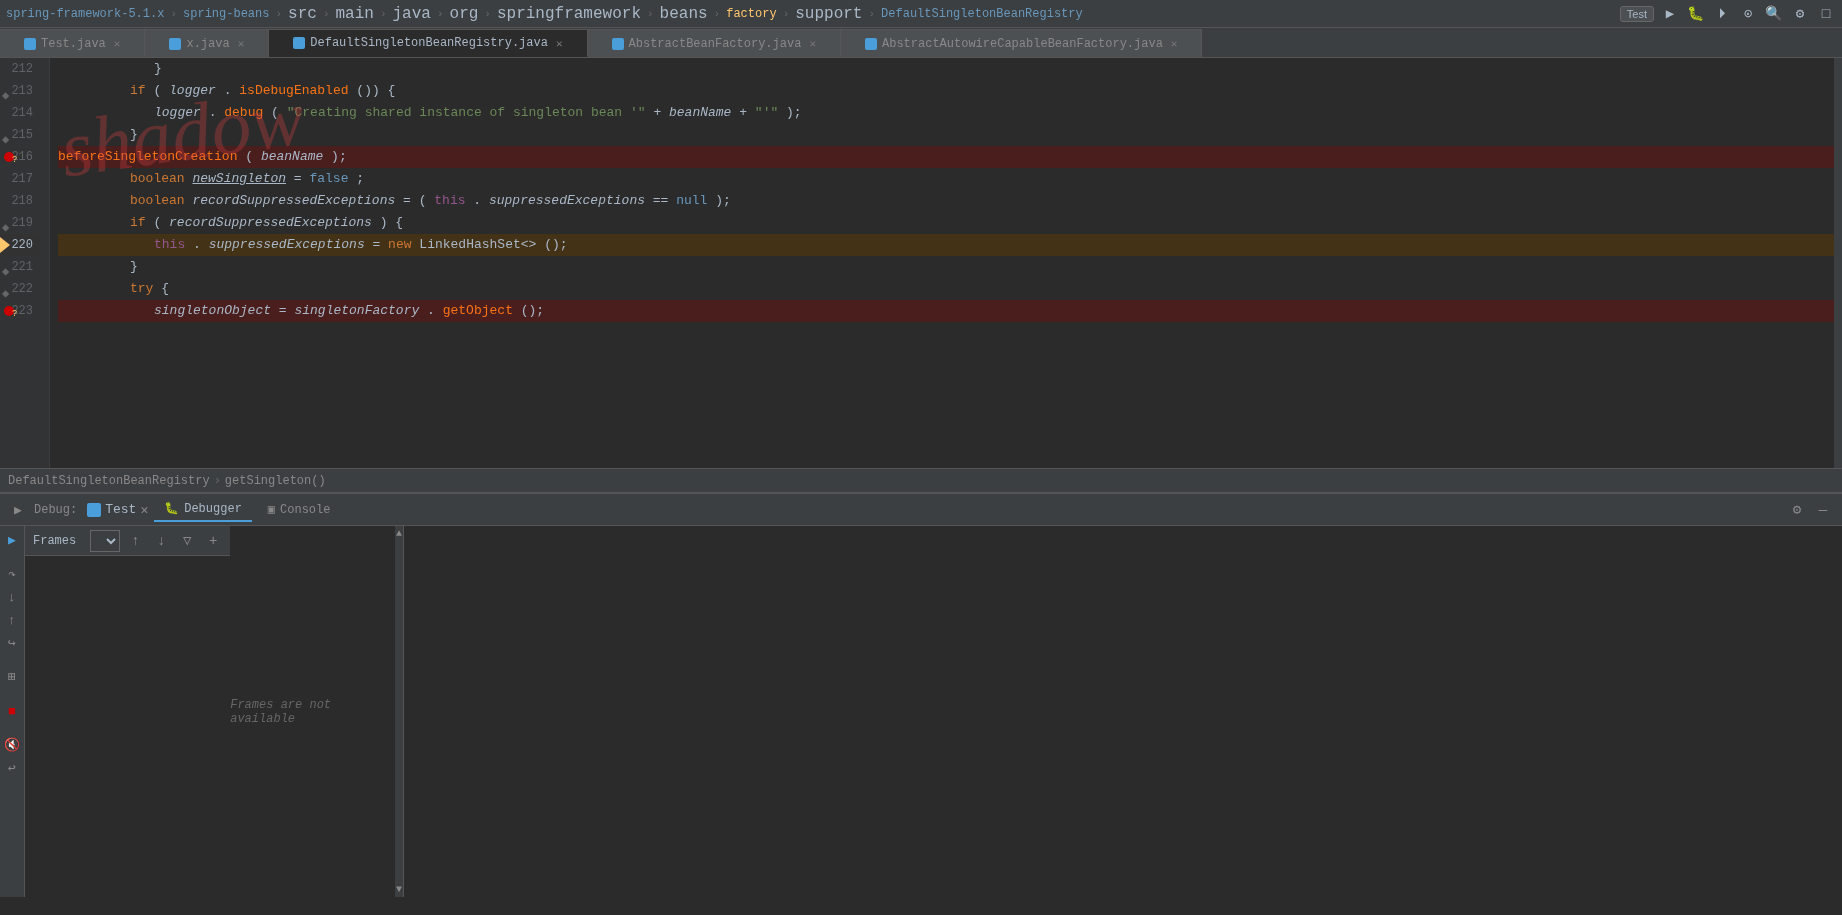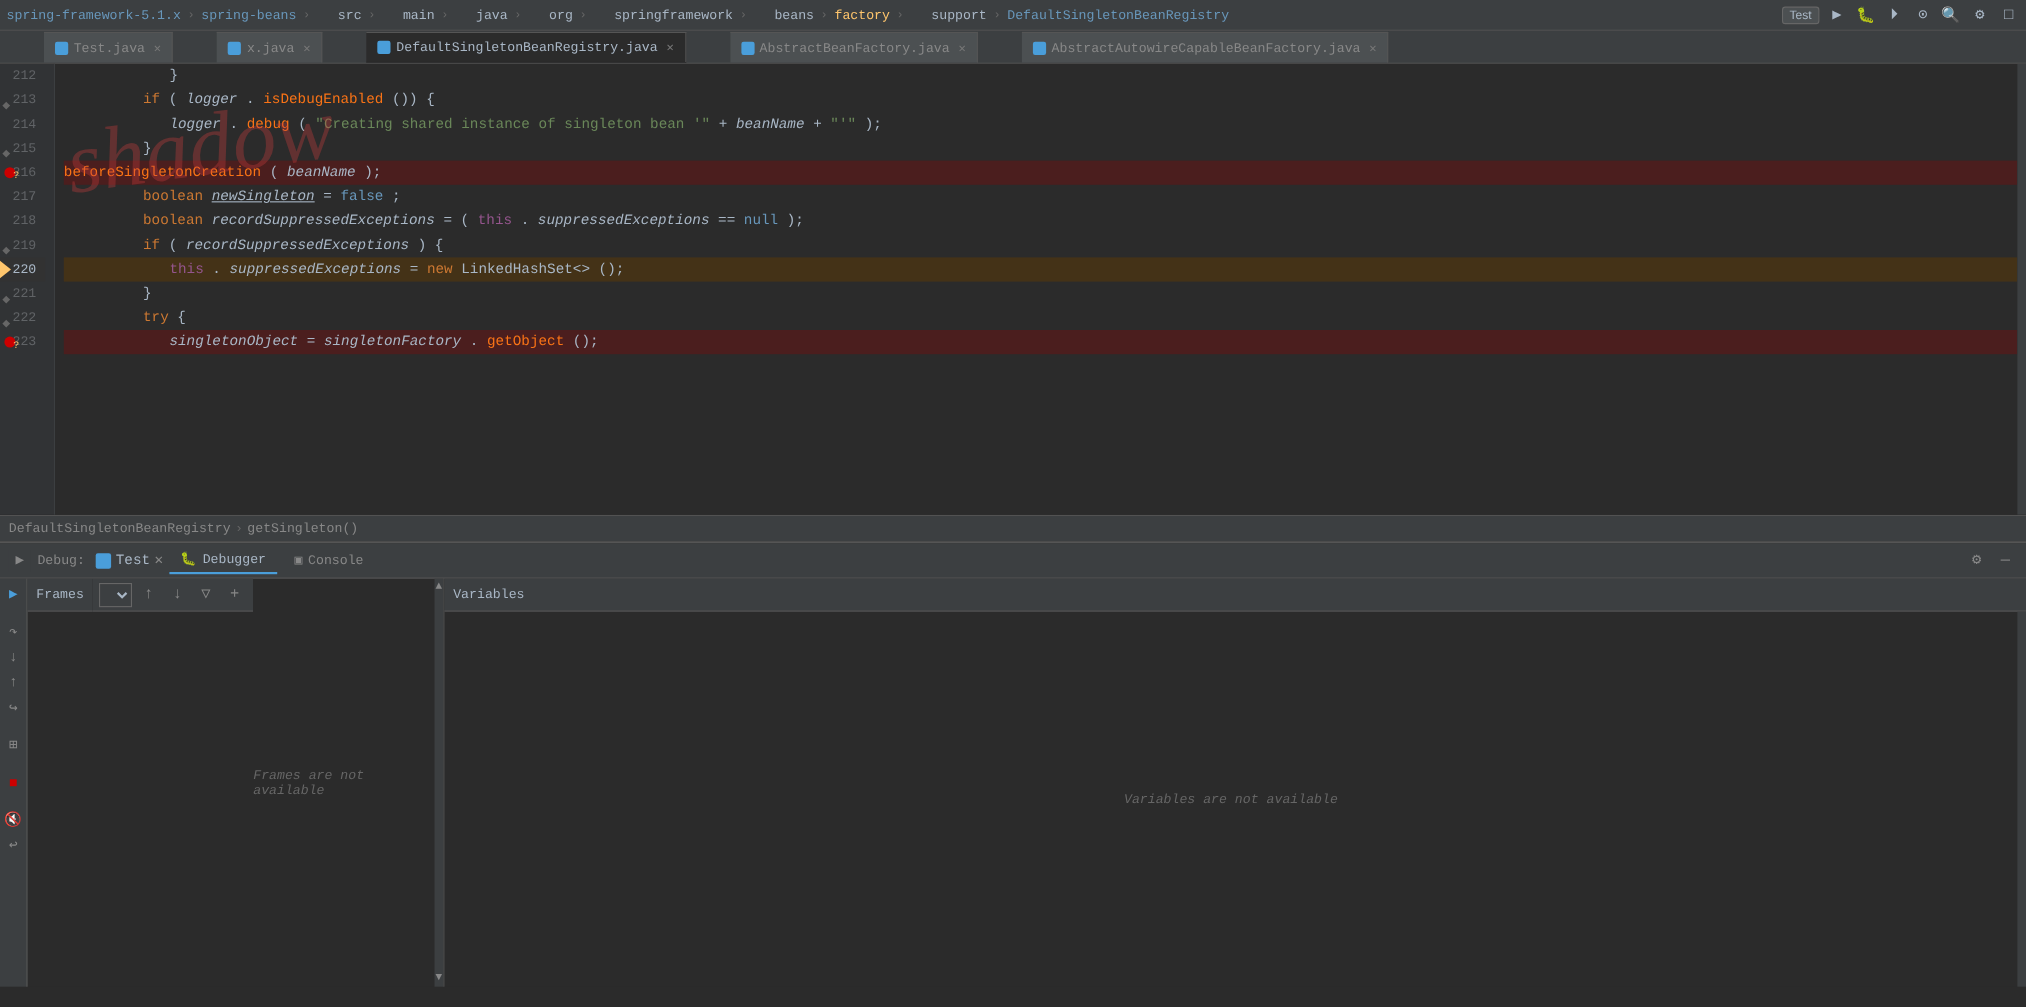--- a/index.html
+++ b/index.html
@@ -19,23 +19,22 @@
       background: #3c3f41;
       display: flex;
       align-items: center;
       padding: 0 6px;
       gap: 4px;
       border-bottom: 1px solid #555;
       overflow: hidden;
     }
     .breadcrumb-item {
       color: #a9b7c6;
-      font-size: 12px;
+      font-size: 16px;
       white-space: nowrap;
-      margin-left: 19px;
     }
     .breadcrumb-sep {
       color: #666;
       font-size: 11px;
       padding: 0 2px;
     }
     .breadcrumb-link {
       color: #6897bb;
       font-size: 12px;
     }
@@ -72,32 +71,31 @@
     #tabs-bar {
       height: 30px;
       background: #3c3f41;
       display: flex;
       align-items: flex-end;
       border-bottom: 1px solid #555;
       overflow: hidden;
     }
     .tab {
       height: 28px;
-      padding: 0 10px;
+      padding: 0 24px;
       display: flex;
       align-items: center;
       gap: 5px;
       font-size: 12px;
       color: #888;
       background: #4c5052;
       border-right: 1px solid #555;
       cursor: pointer;
       white-space: nowrap;
       border-top: 1px solid #555;
-      margin-left: 40px;
     }
     .tab.active {
       background: #2b2b2b;
       color: #a9b7c6;
       border-top: 1px solid #555;
       border-bottom: 1px solid #2b2b2b;
     }
     .tab-close {
       font-size: 11px;
       color: #777;
@@ -694,26 +692,15 @@
           <span>Frames are not available</span>
         </div>
         <div style="width:8px;background:#3c3f41;display:flex;flex-direction:column;align-items:center;">
           <div style="color:#888;font-size:10px;margin-top:2px;">▲</div>
           <div style="flex:1;"></div>
           <div style="color:#888;font-size:10px;margin-bottom:2px;">▼</div>
         </div>
       </div>
     </div>
 
-    <div id="variables-panel">
-      <div id="variables-header">
-        <span>Variables</span>
-      </div>
-      <div style="display:flex;flex:1;">
-        <div class="variables-body" style="flex:1;">
-          <span>Variables are not available</span>
-        </div>
-        <div style="width:8px;background:#3c3f41;"></div>
-      </div>
-    </div>
 
   </div>
 </div>
 
 </body></html>

